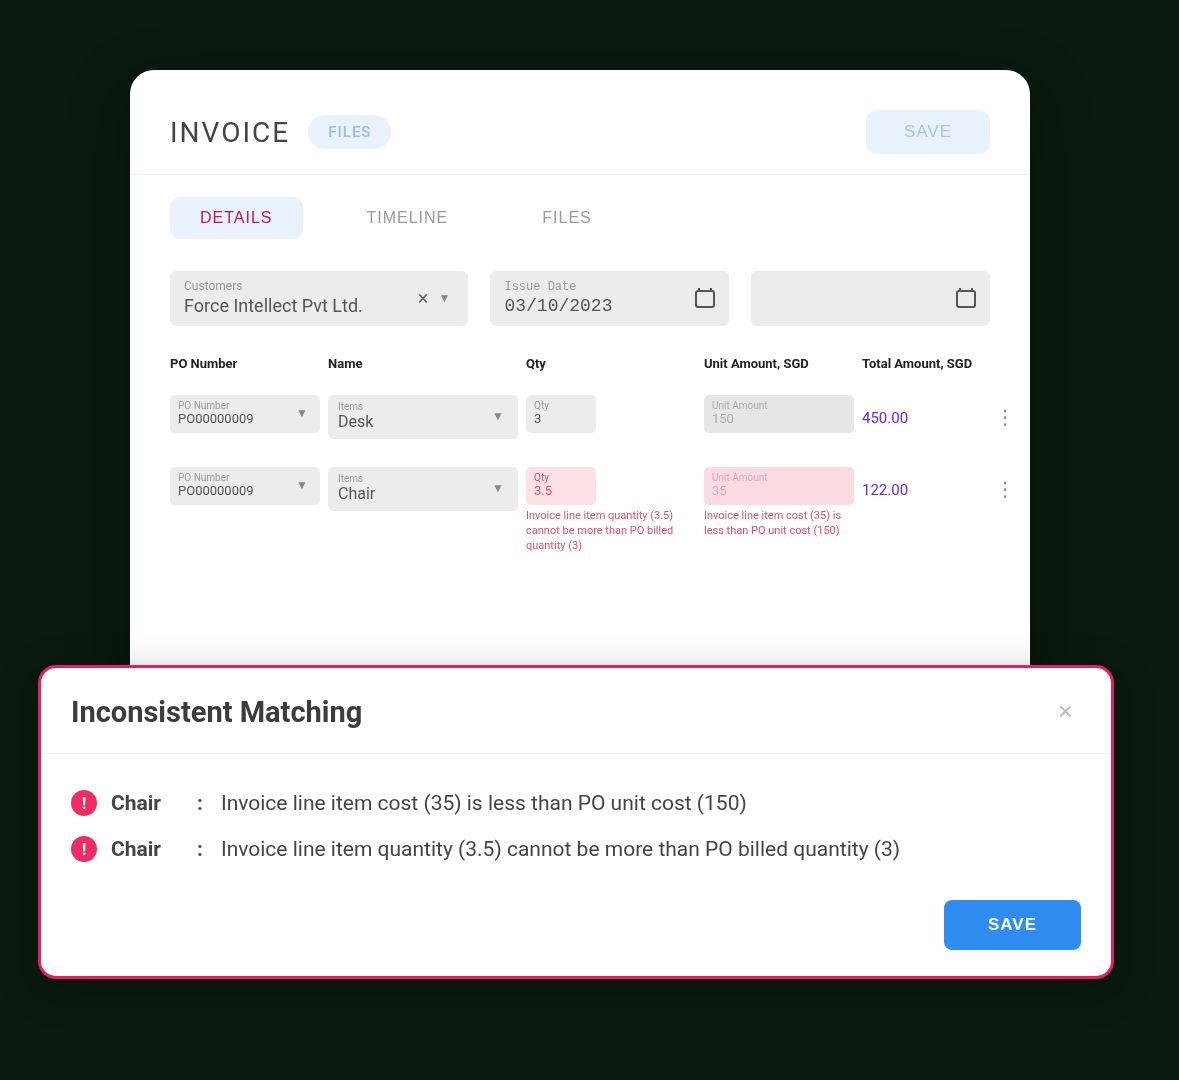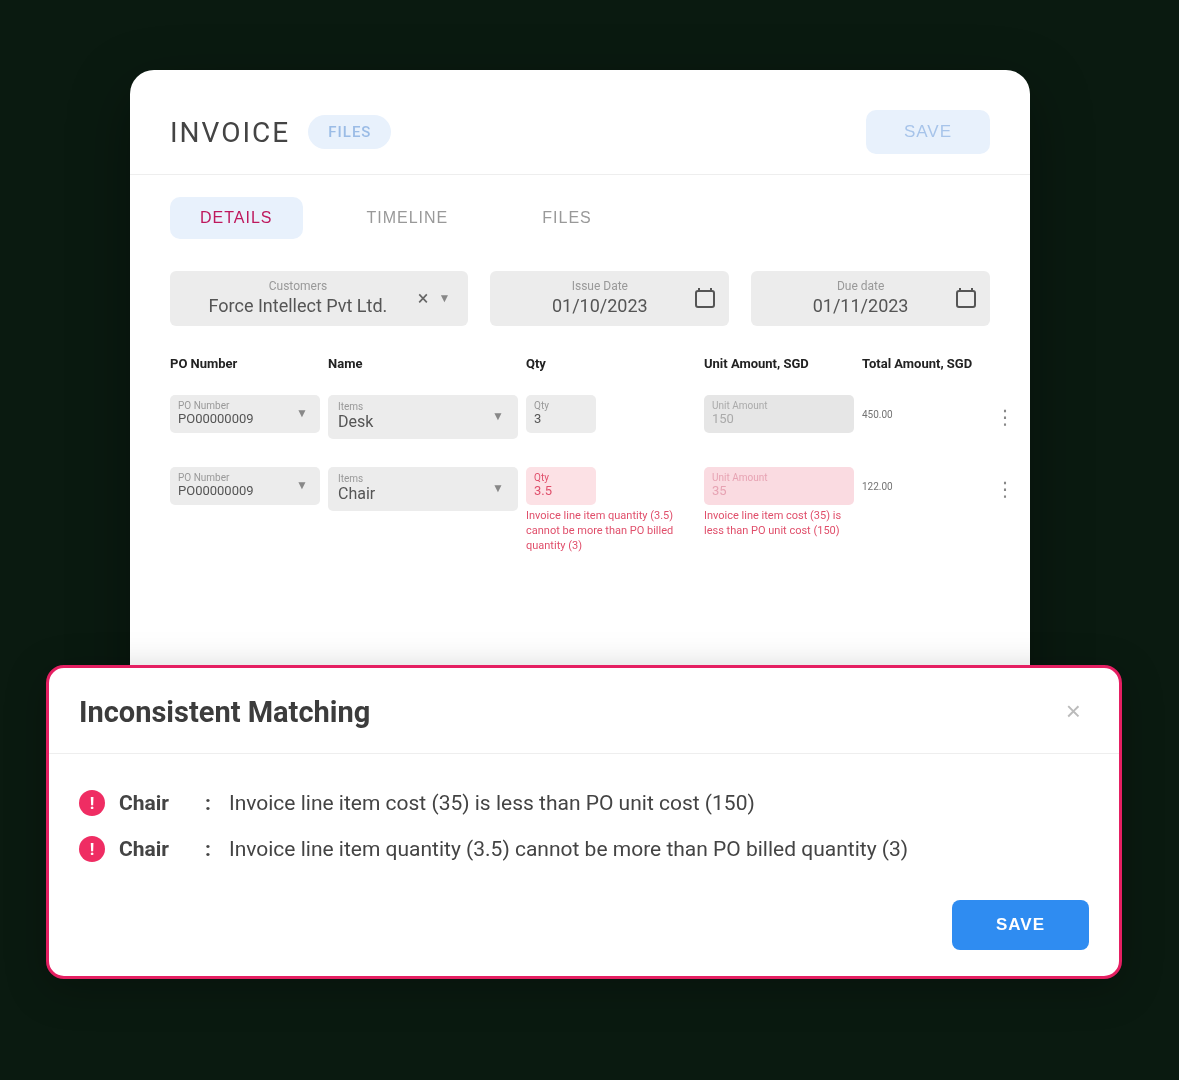--- a/index.html
+++ b/index.html
@@ -80,34 +80,33 @@
     gap: 22px;
     padding: 14px 40px 20px 40px;
   }
   .field {
     background: #ececec;
     border-radius: 6px;
     padding: 8px 14px 10px 14px;
     position: relative;
     display: flex;
     align-items: center;
-    text-align: center;
   }
   .field-col { flex: 1; display: flex; flex-direction: column; }
   .field-label {
     font-size: 12px;
     color: #999;
     margin-bottom: 2px;
   }
   .field-value {
     font-size: 18px;
     color: #555;
   }
   .customer-field { width: 300px; }
-  .date-field { width: 240px; }
+  .date-field { width: 240px; font-family: Liberation Mono, monospace; }
   .clear-x {
     font-size: 20px;
     color: #666;
     padding: 0 6px;
     cursor: pointer;
   }
   .caret {
     font-size: 12px;
     color: #888;
     padding: 0 4px;
@@ -176,33 +175,33 @@
   .cell-input.err .cell-value { color: #e04f6b; }
   .cell-input.err2 { background: #fadbe1; }
   .cell-input.err2 .cell-label,
   .cell-input.err2 .cell-value { color: #e7a3b3; }
   .err-text {
     font-size: 11px;
     color: #e04f6b;
     margin-top: 4px;
     line-height: 1.35;
   }
-  .total-cell { font-size: 10px; color: #737373; padding-top: 14px; }
+  .total-cell { font-size: 15px; color: #6d28d9; padding-top: 14px; }
   .more-btn {
     font-size: 20px;
     color: #888;
     text-align: center;
     padding-top: 10px;
     cursor: pointer;
   }
 
   .dialog {
     position: absolute;
     top: 665px;
-    left: 46px;
+    left: 38px;
     width: 1076px;
     background: #fff;
     border: 3px solid #e51f62;
     border-radius: 18px;
     box-shadow: 0 10px 40px rgba(0,0,0,0.25);
     padding: 0;
   }
   .dialog-head {
     display: flex;
     align-items: center;
@@ -286,29 +285,25 @@
       <div class="field-col">
         <span class="field-label">Customers</span>
         <span class="field-value">Force Intellect Pvt Ltd.</span>
       </div>
       <span class="clear-x">×</span>
       <span class="caret">▼</span>
     </div>
     <div class="field date-field">
       <div class="field-col">
         <span class="field-label">Issue Date</span>
-        <span class="field-value">01/10/2023</span>
+        <span class="field-value">03/10/2023</span>
       </div>
       <span class="cal-icon"></span>
     </div>
     <div class="field date-field">
-      <div class="field-col">
-        <span class="field-label">Due date</span>
-        <span class="field-value">01/11/2023</span>
-      </div>
       <span class="cal-icon"></span>
     </div>
   </div>
 
   <div class="tbl">
     <div class="tbl-head">
       <div>PO Number</div>
       <div>Name</div>
       <div>Qty</div>
       <div>Unit Amount, SGD</div>

